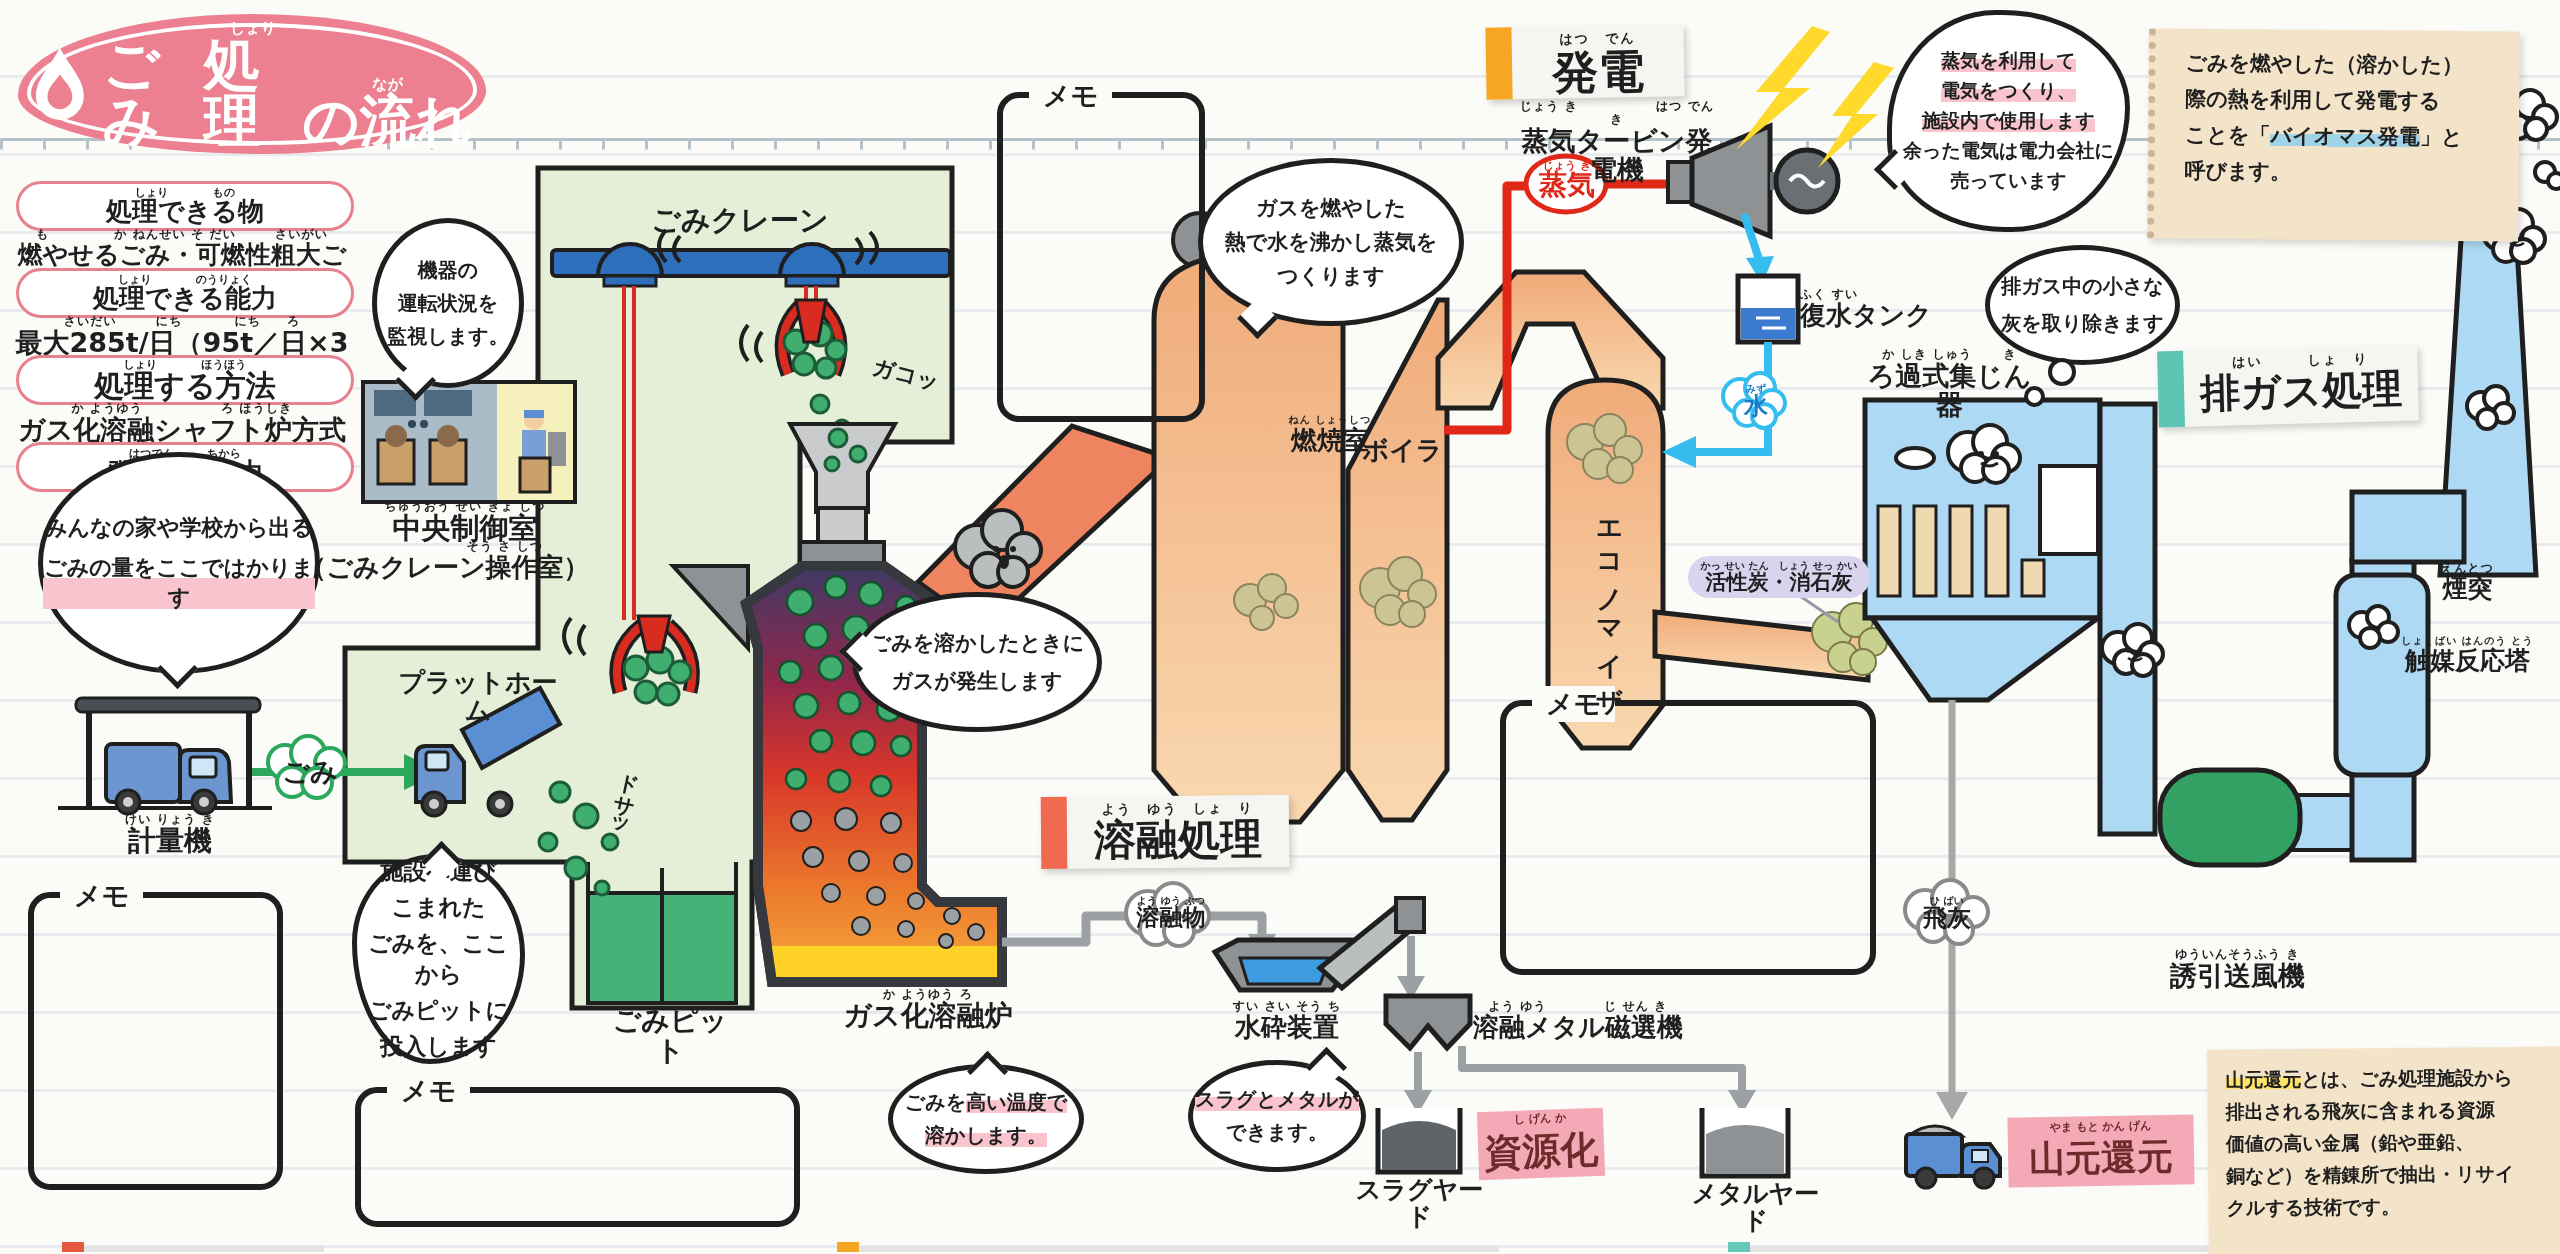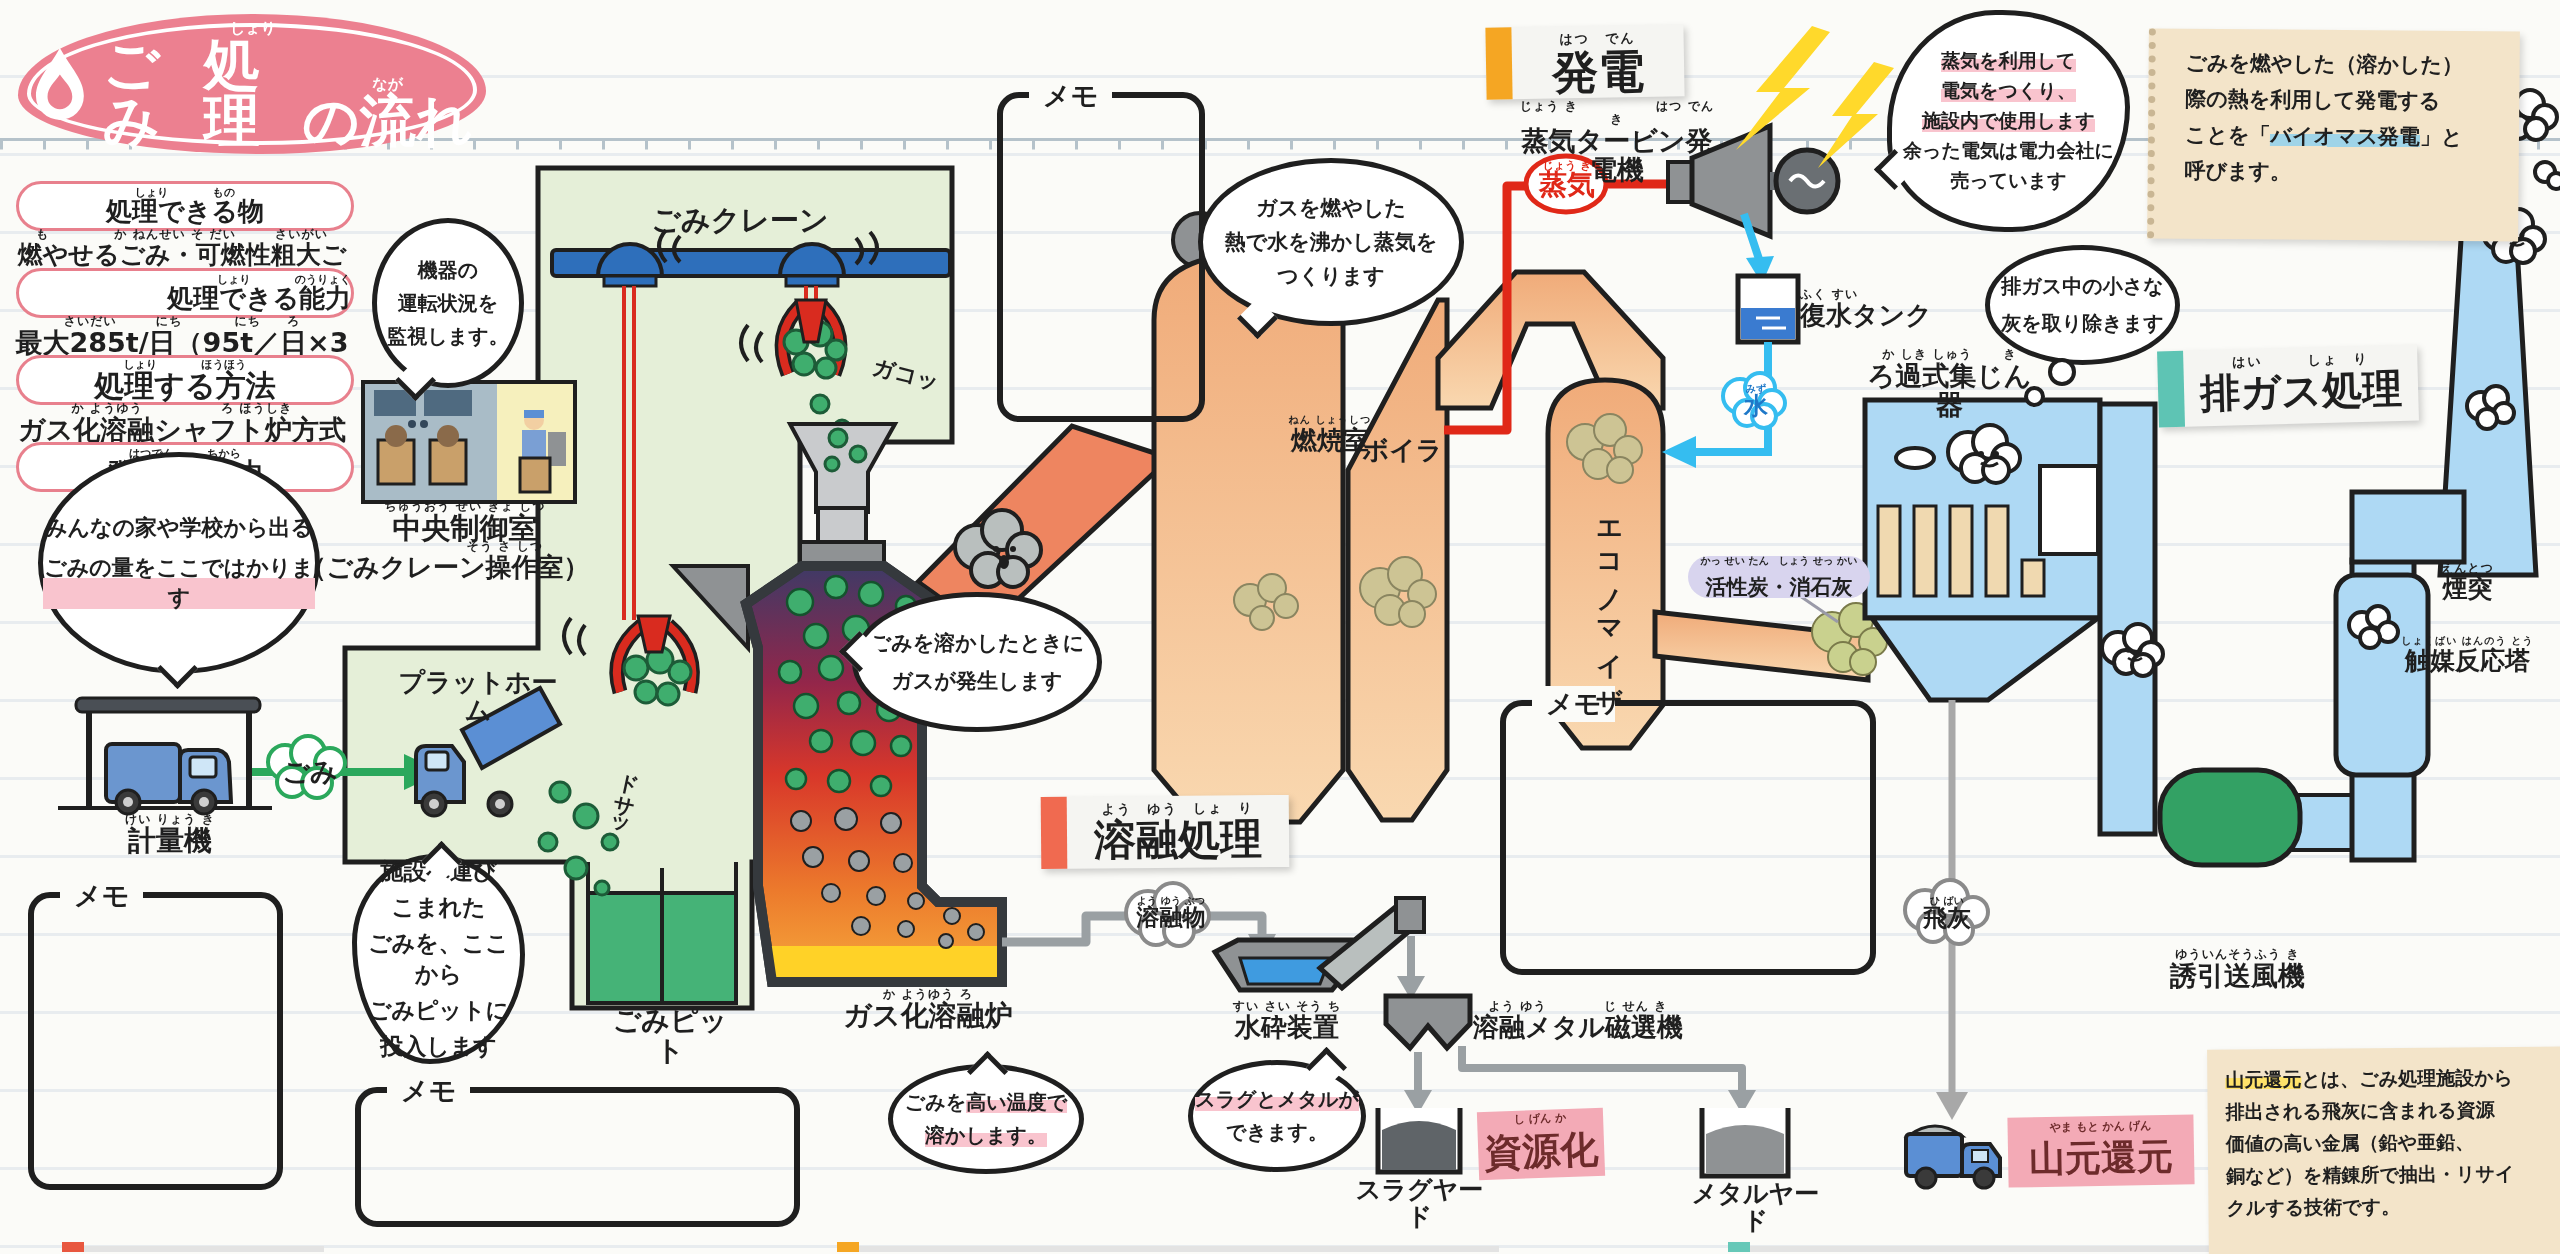--- a/index.html
+++ b/index.html
@@ -487,21 +487,21 @@
 
 <div class="abs" style="left:16px;top:181px;width:332px;height:44px;border:3px solid #e8808d;border-radius:999px;background:#fff;display:flex;flex-direction:column;align-items:center;justify-content:center;z-index:4;">
   <span style="font-size:11px;font-weight:600;line-height:1;">しょり　　　　もの</span>
   <span style="font-size:26px;font-weight:bold;line-height:1.05;">処理できる物</span>
 </div>
 <div class="lbl" style="left:0px;top:228px;width:364px;">
   <span class="f">も　　　　　か ねんせい そ だい　　　さいがい</span>
       <span class="t" style="font-size:25px;">燃やせるごみ・可燃性粗大ごみ・災害ごみ</span>
 </div>
 
-<div class="abs" style="left:16px;top:268px;width:332px;height:44px;border:3px solid #e8808d;border-radius:999px;background:#fff;display:flex;flex-direction:column;align-items:flex-end;justify-content:center;z-index:4;">
+<div class="abs" style="left:16px;top:268px;width:332px;height:44px;border:3px solid #e8808d;border-radius:999px;background:#fff;display:flex;flex-direction:column;align-items:center;justify-content:center;z-index:4;">
   <span style="font-size:11px;font-weight:600;line-height:1;">しょり　　　　のうりょく</span>
   <span style="font-size:26px;font-weight:bold;line-height:1.05;">処理できる能力</span>
 </div>
 <div class="lbl" style="left:0px;top:315px;width:364px;">
   <span class="f">さいだい　　　にち　　　　にち　　ろ</span>
       <span class="t" style="font-size:27px;">最大285t/日（95t／日×3炉）</span>
 </div>
 
 <div class="abs" style="left:16px;top:355px;width:332px;height:44px;border:3px solid #e8808d;border-radius:999px;background:#fff;display:flex;flex-direction:column;align-items:center;justify-content:center;z-index:4;">
   <span style="font-size:11px;font-weight:600;line-height:1;">しょり　　　　ほうほう</span>
@@ -628,21 +628,21 @@
 <div class="lbl" style="left:2420px;top:562px;width:95px;">
       <span class="f">えんとつ</span>
       <span class="t" style="font-size:25px;">煙突</span>
     </div>
 
 <div class="cloudtxt" style="left:275px;top:758px;width:70px;"><span style="font-size:27px;">ごみ</span></div>
 <div class="cloudtxt" style="left:1528px;top:160px;width:78px;color:#e02818;"><span class="f">じょう き</span><span style="font-size:28px;">蒸気</span></div>
 <div class="cloudtxt" style="left:1732px;top:384px;width:48px;color:#1e78c8;"><span class="f" style="font-size:10px;">みず</span><span style="font-size:24px;">水</span></div>
 <div class="cloudtxt" style="left:1125px;top:896px;width:92px;"><span class="f" style="font-size:10px;">よう ゆう ぶつ</span><span style="font-size:23px;">溶融物</span></div>
 <div class="cloudtxt" style="left:1908px;top:896px;width:78px;"><span class="f" style="font-size:10px;">ひ ばい</span><span style="font-size:24px;">飛灰</span></div>
-<div class="abs" style="left:1688px;top:556px;width:182px;height:42px;background:#d8d4ee;border-radius:21px;display:flex;flex-direction:column;align-items:center;justify-content:space-between;z-index:6;">
+<div class="abs" style="left:1688px;top:556px;width:182px;height:42px;background:#d8d4ee;border-radius:21px;display:flex;flex-direction:column;align-items:center;justify-content:center;z-index:6;">
   <span style="font-size:10px;font-weight:600;line-height:1;">かっ せい たん　しょう せっ かい</span>
   <span style="font-size:21px;font-weight:bold;line-height:1.05;">活性炭・消石灰</span>
 </div>
 <div class="tagpink" style="left:1478px;top:1110px;width:126px;height:68px;transform:rotate(-2deg);">
   <span class="f">し げん か</span>
       <span style="font-size:38px;">資源化</span>
     </div>
 <div class="tagpink" style="left:2008px;top:1116px;width:186px;height:70px;transform:rotate(-1deg);">
   <span class="f">やま もと かん げん</span>
       <span style="font-size:36px;">山元還元</span>

